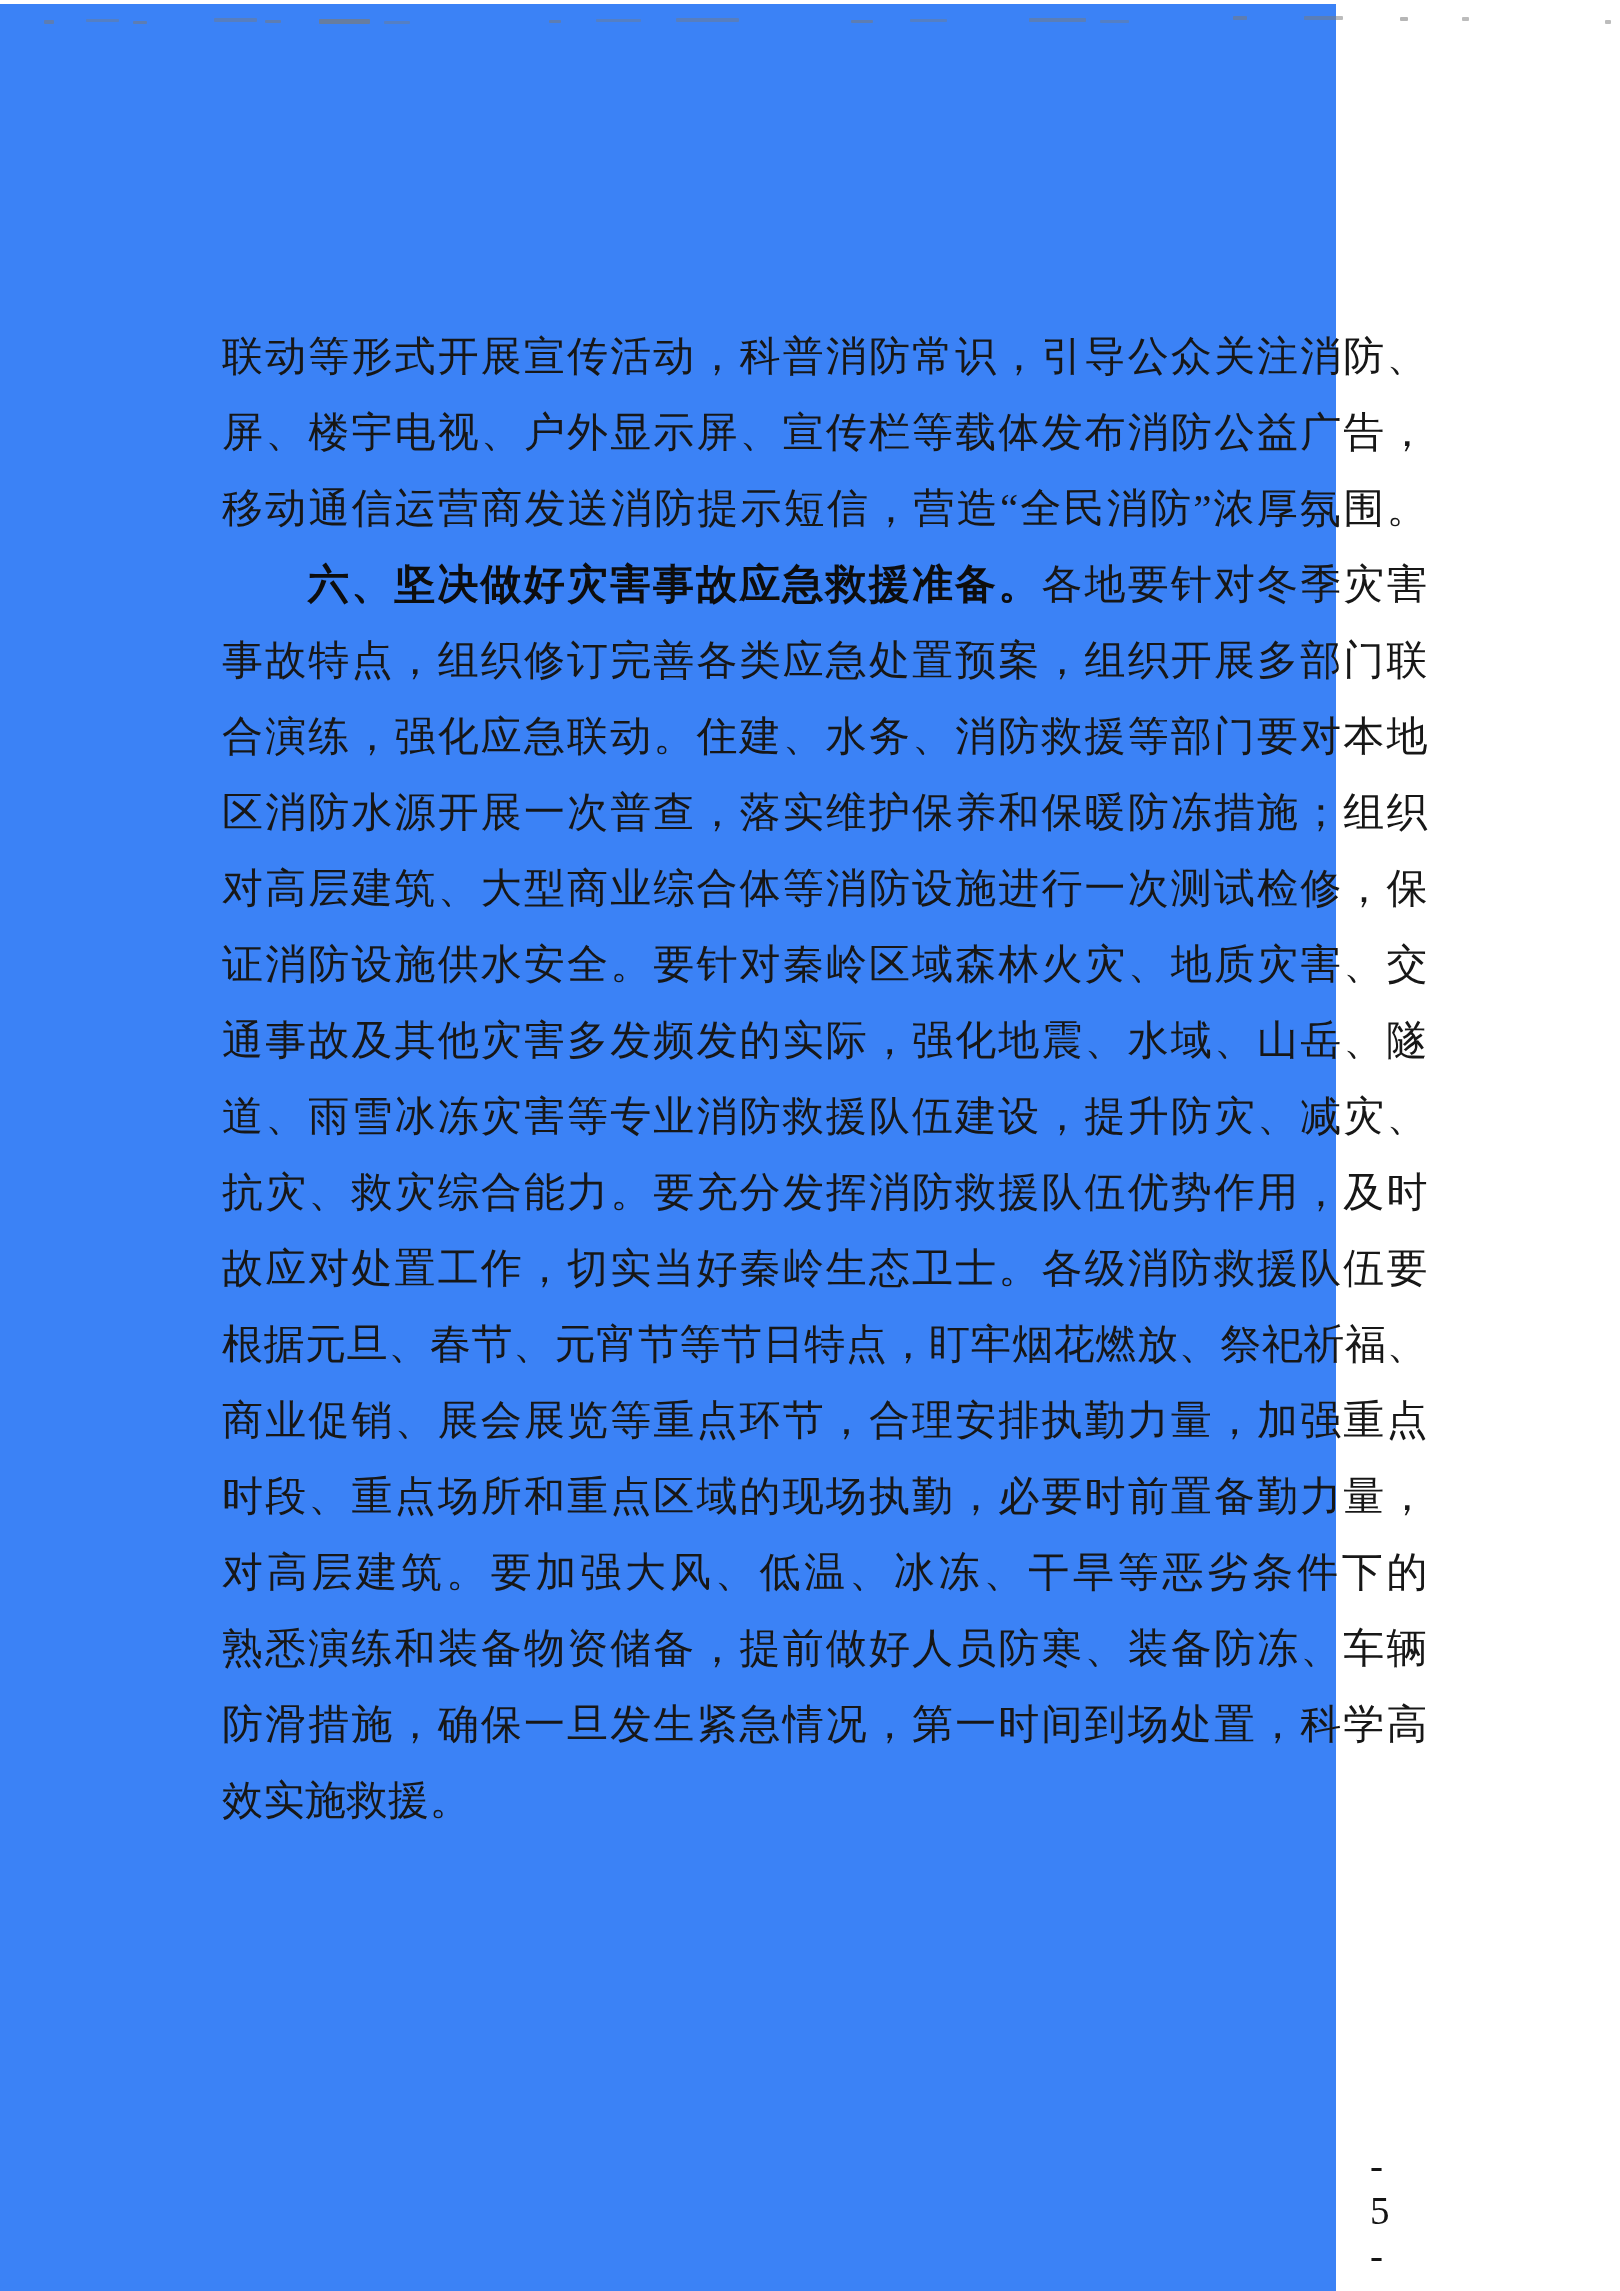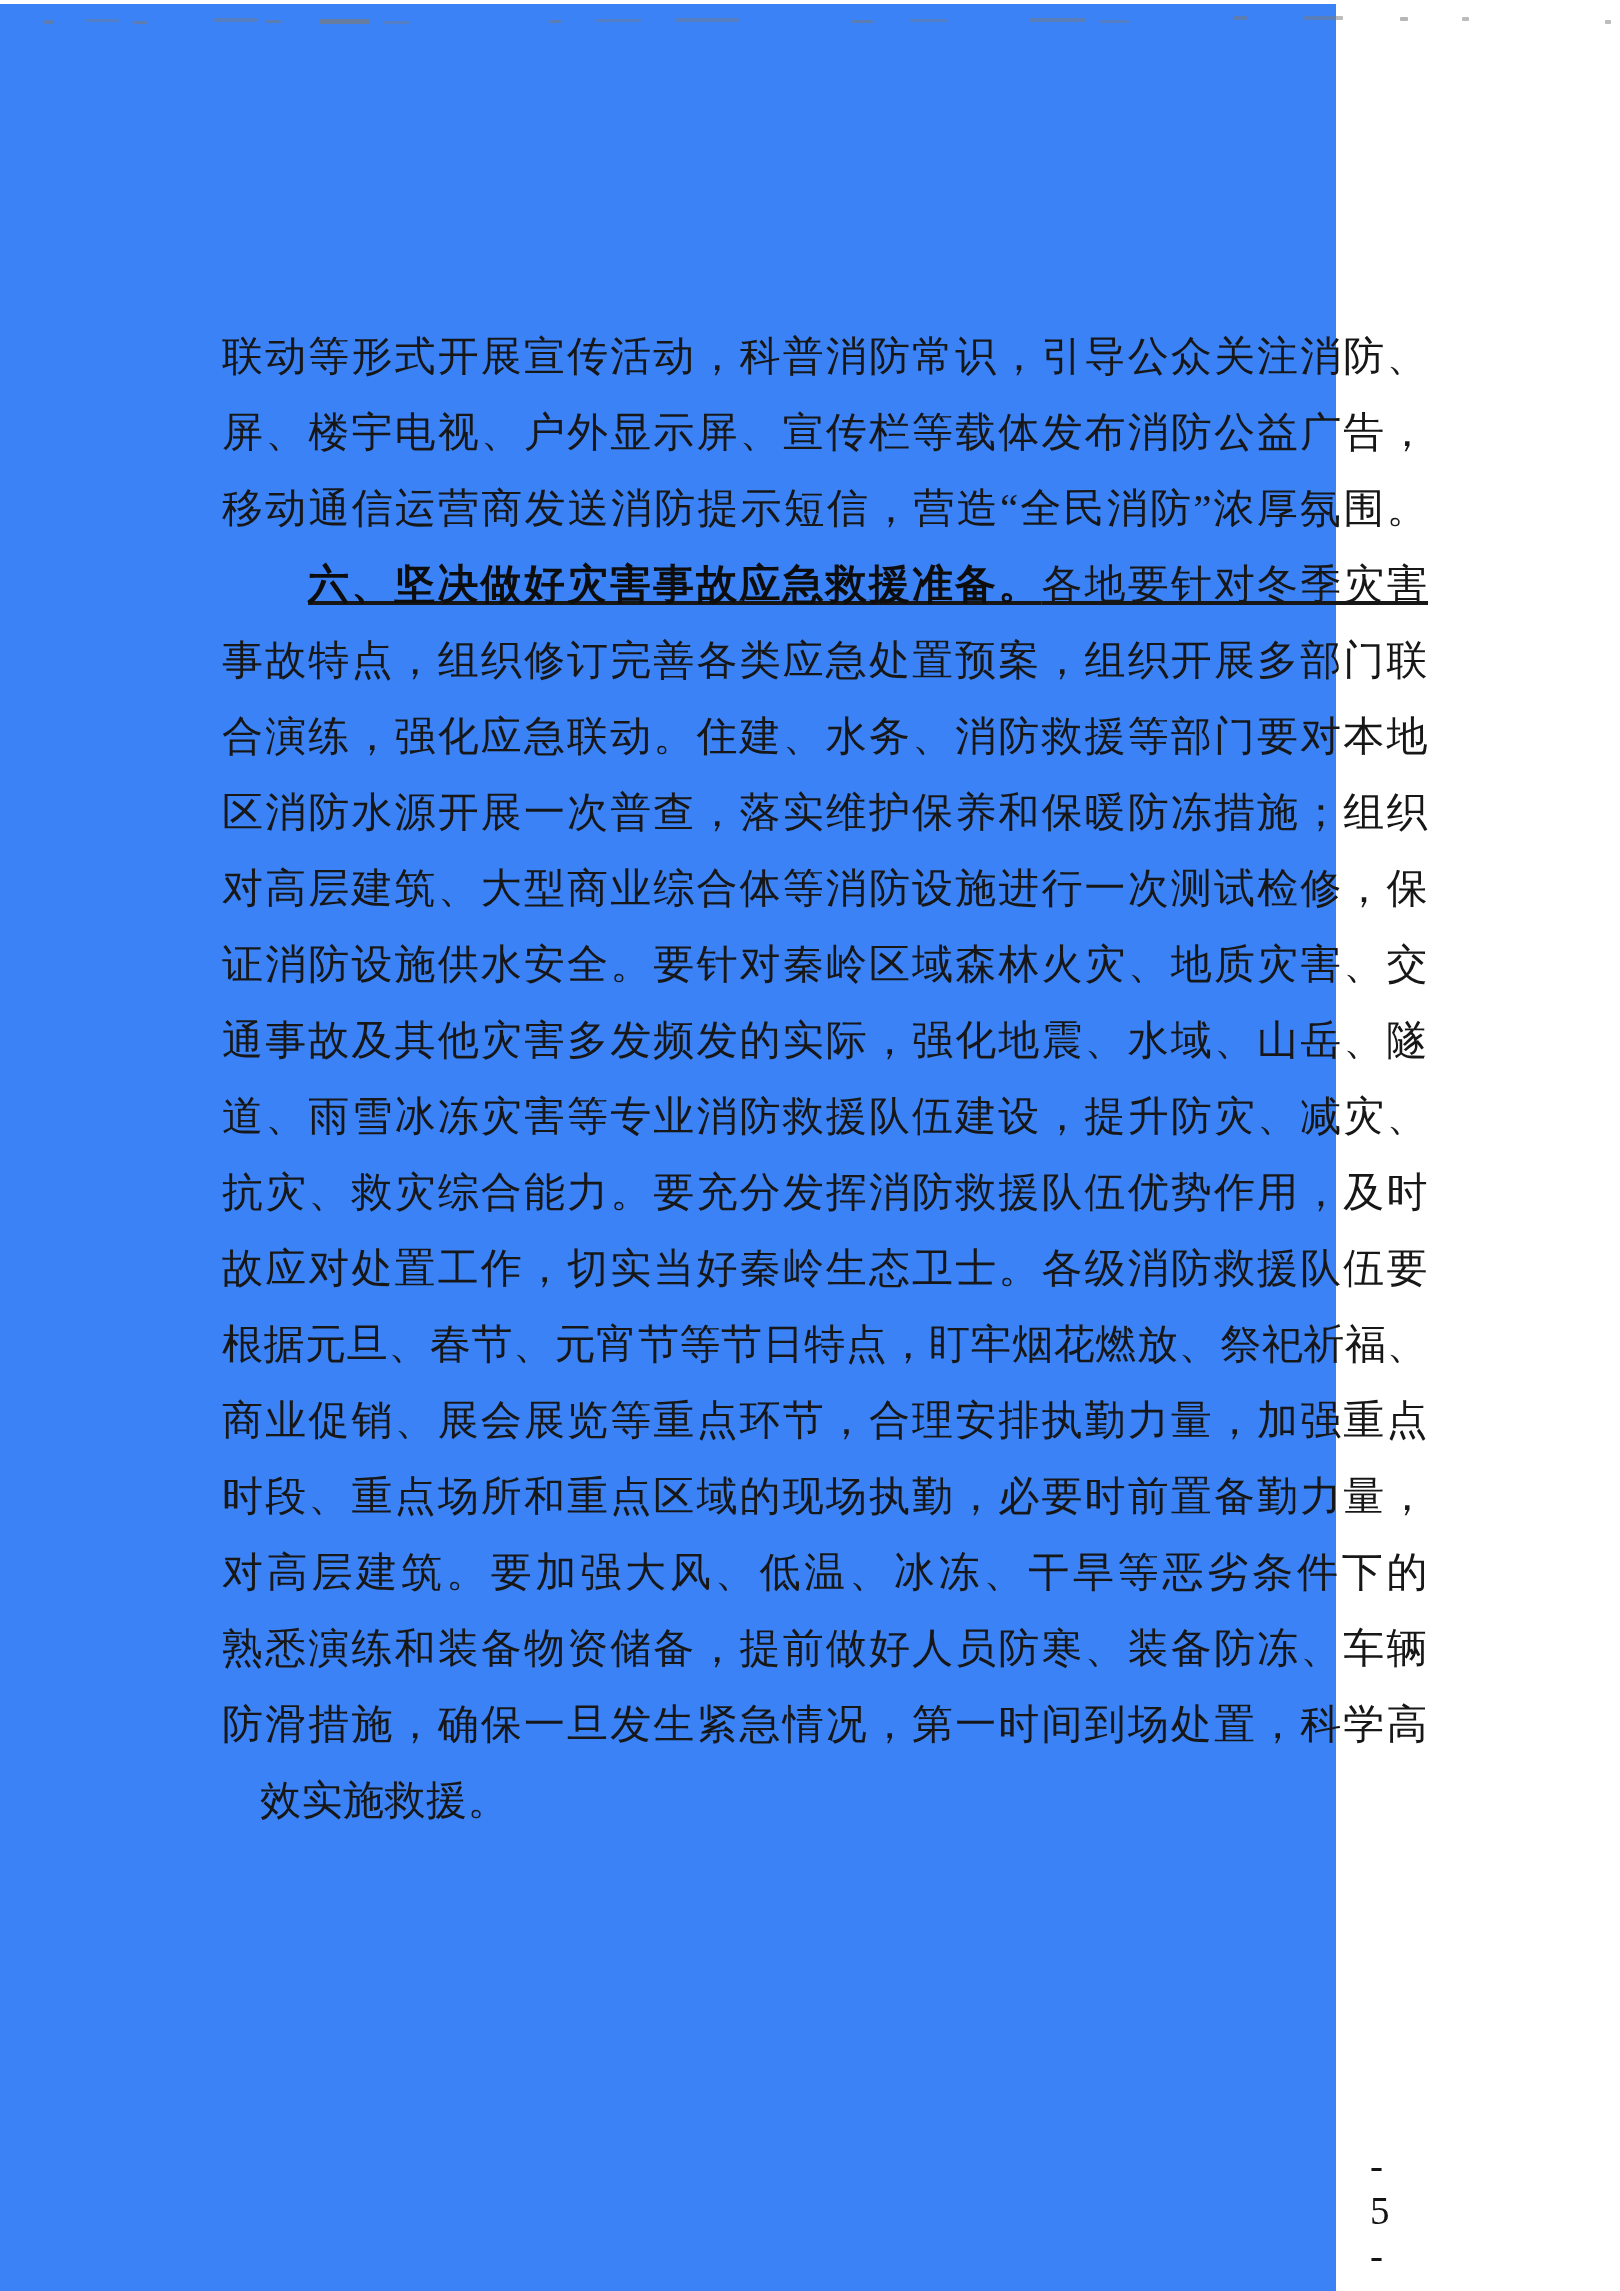--- a/index.html
+++ b/index.html
@@ -52,25 +52,23 @@
     line-height: 76px;
     font-size: 41px;
     text-align: justify;
     text-align-last: justify;
     letter-spacing: 0.5px;
     white-space: nowrap;
   }
   .line.lastline {
     text-align: left;
     text-align-last: left;
-    margin-left: 38px;
   }
   .line.heading-line {
     text-indent: 86px;
-    text-decoration: underline;
   }
   .bold-lead {
     font-family: "Liberation Sans", "DejaVu Sans", sans-serif;
     font-weight: 700;
     color: #0d0d0d;
   }
   .page-number {
     position: absolute;
     left: 1370px;
     top: 2139px;

